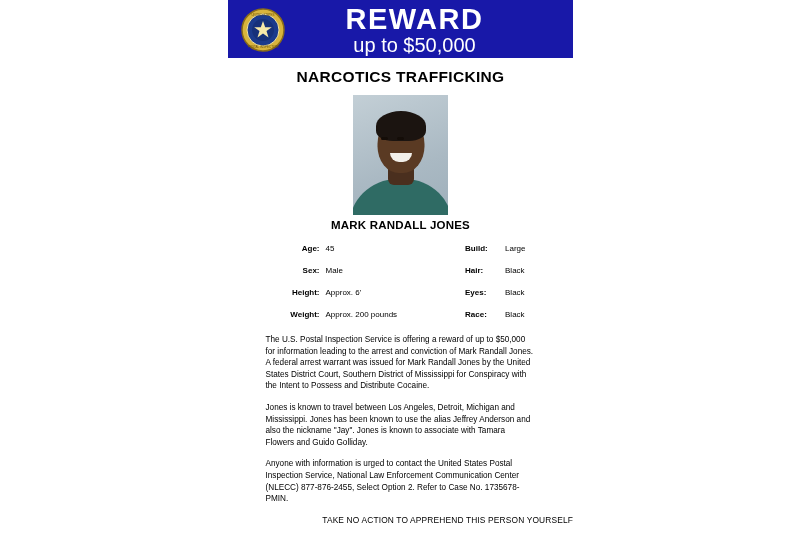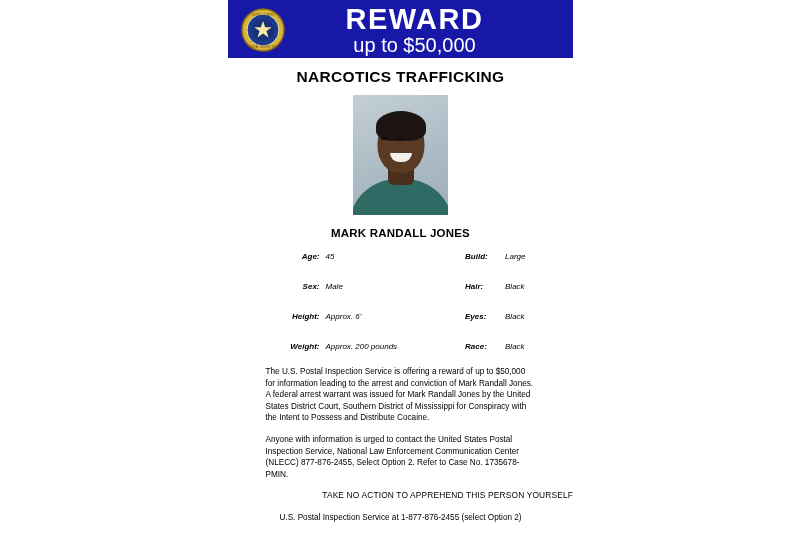--- a/index.html
+++ b/index.html
@@ -155,36 +155,35 @@
     border-radius: 0 0 12px 12px;
   }
 
   
   .subject-name {
     width: 345px;
     text-align: center;
     font-size: 11.5px;
     font-weight: bold;
     color: #000000;
-    margin-top: 12px;
+    margin-top: 4px;
     letter-spacing: 0.2px;
   }
 
   
   .attrs {
     margin: 12px auto 0 auto;
     width: 250px;
     display: flex;
     justify-content: space-between;
   }
   .attr-col {
     display: flex;
     flex-direction: column;
-    gap: 19px;
-    font-style: italic;
+    gap: 11px;
   }
   .attr-row {
     display: flex;
     font-size: 8px;
     color: #000000;
     line-height: 11px;
   }
   .attr-col.left .attr-label { width: 44px; text-align: right; }
   .attr-col.right .attr-label { width: 34px; text-align: left; }
   .attr-label {
@@ -292,20 +291,21 @@
         </div>
         <div class="attr-row">
           <div class="attr-label">Race:</div>
           <div class="attr-value">Black</div>
         </div>
       </div>
     </div>
 
     <div class="body-copy">
       <p class="para">The U.S. Postal Inspection Service is offering a reward of up to $50,000 for information leading to the arrest and conviction of Mark Randall Jones. A federal arrest warrant was issued for Mark Randall Jones by the United States District Court, Southern District of Mississippi for Conspiracy with the Intent to Possess and Distribute Cocaine.</p>
+      <p class="para">Jones is known to travel between Los Angeles, Detroit, Michigan and Mississippi. Jones has been known to use the alias Jeffrey Anderson and also the nickname "Jay". Jones is known to associate with Tamara Flowers and Guido Golliday.</p>
       <p class="para">Anyone with information is urged to contact the United States Postal Inspection Service, National Law Enforcement Communication Center (NLECC) 877-876-2455, Select Option 2. Refer to Case No. 1735678-PMIN.</p>
     </div>
 
     <div class="notice">TAKE NO ACTION TO APPREHEND THIS PERSON YOURSELF</div>
 
     <div class="contact">
       <div>U.S. Postal Inspection Service at 1-877-876-2455 (select Option 2)</div>
     </div>
 
   </div>

